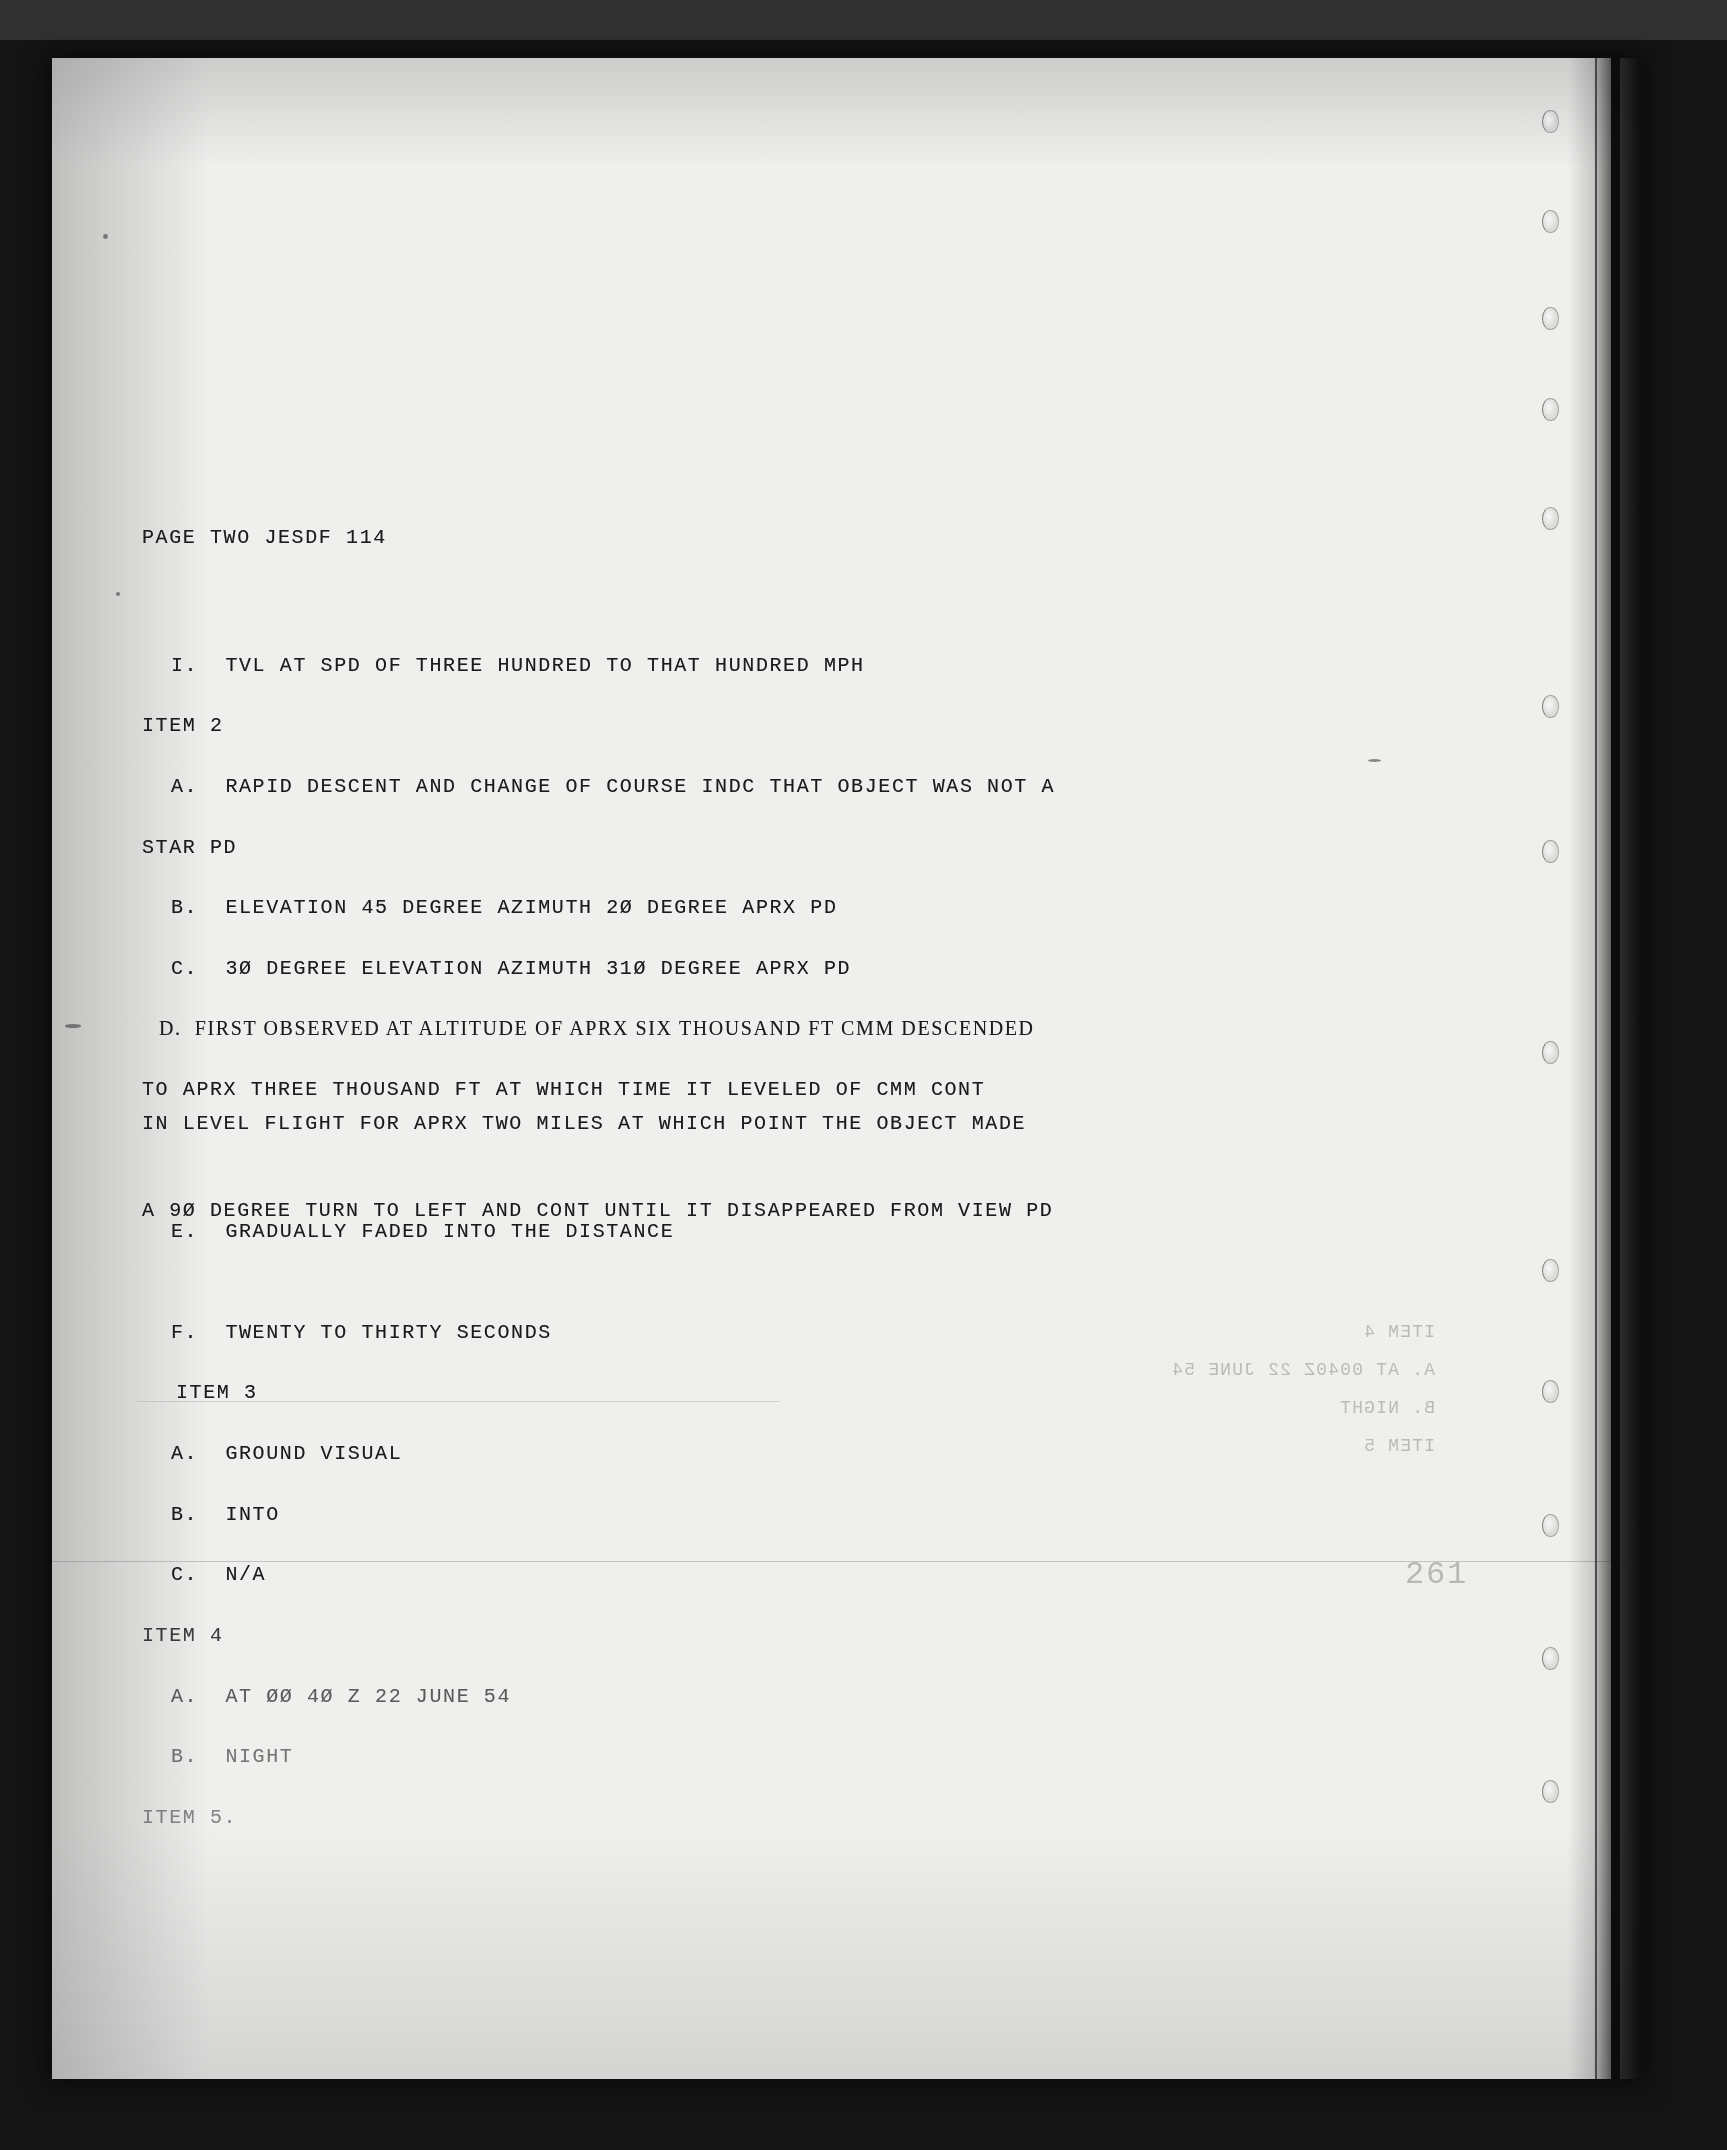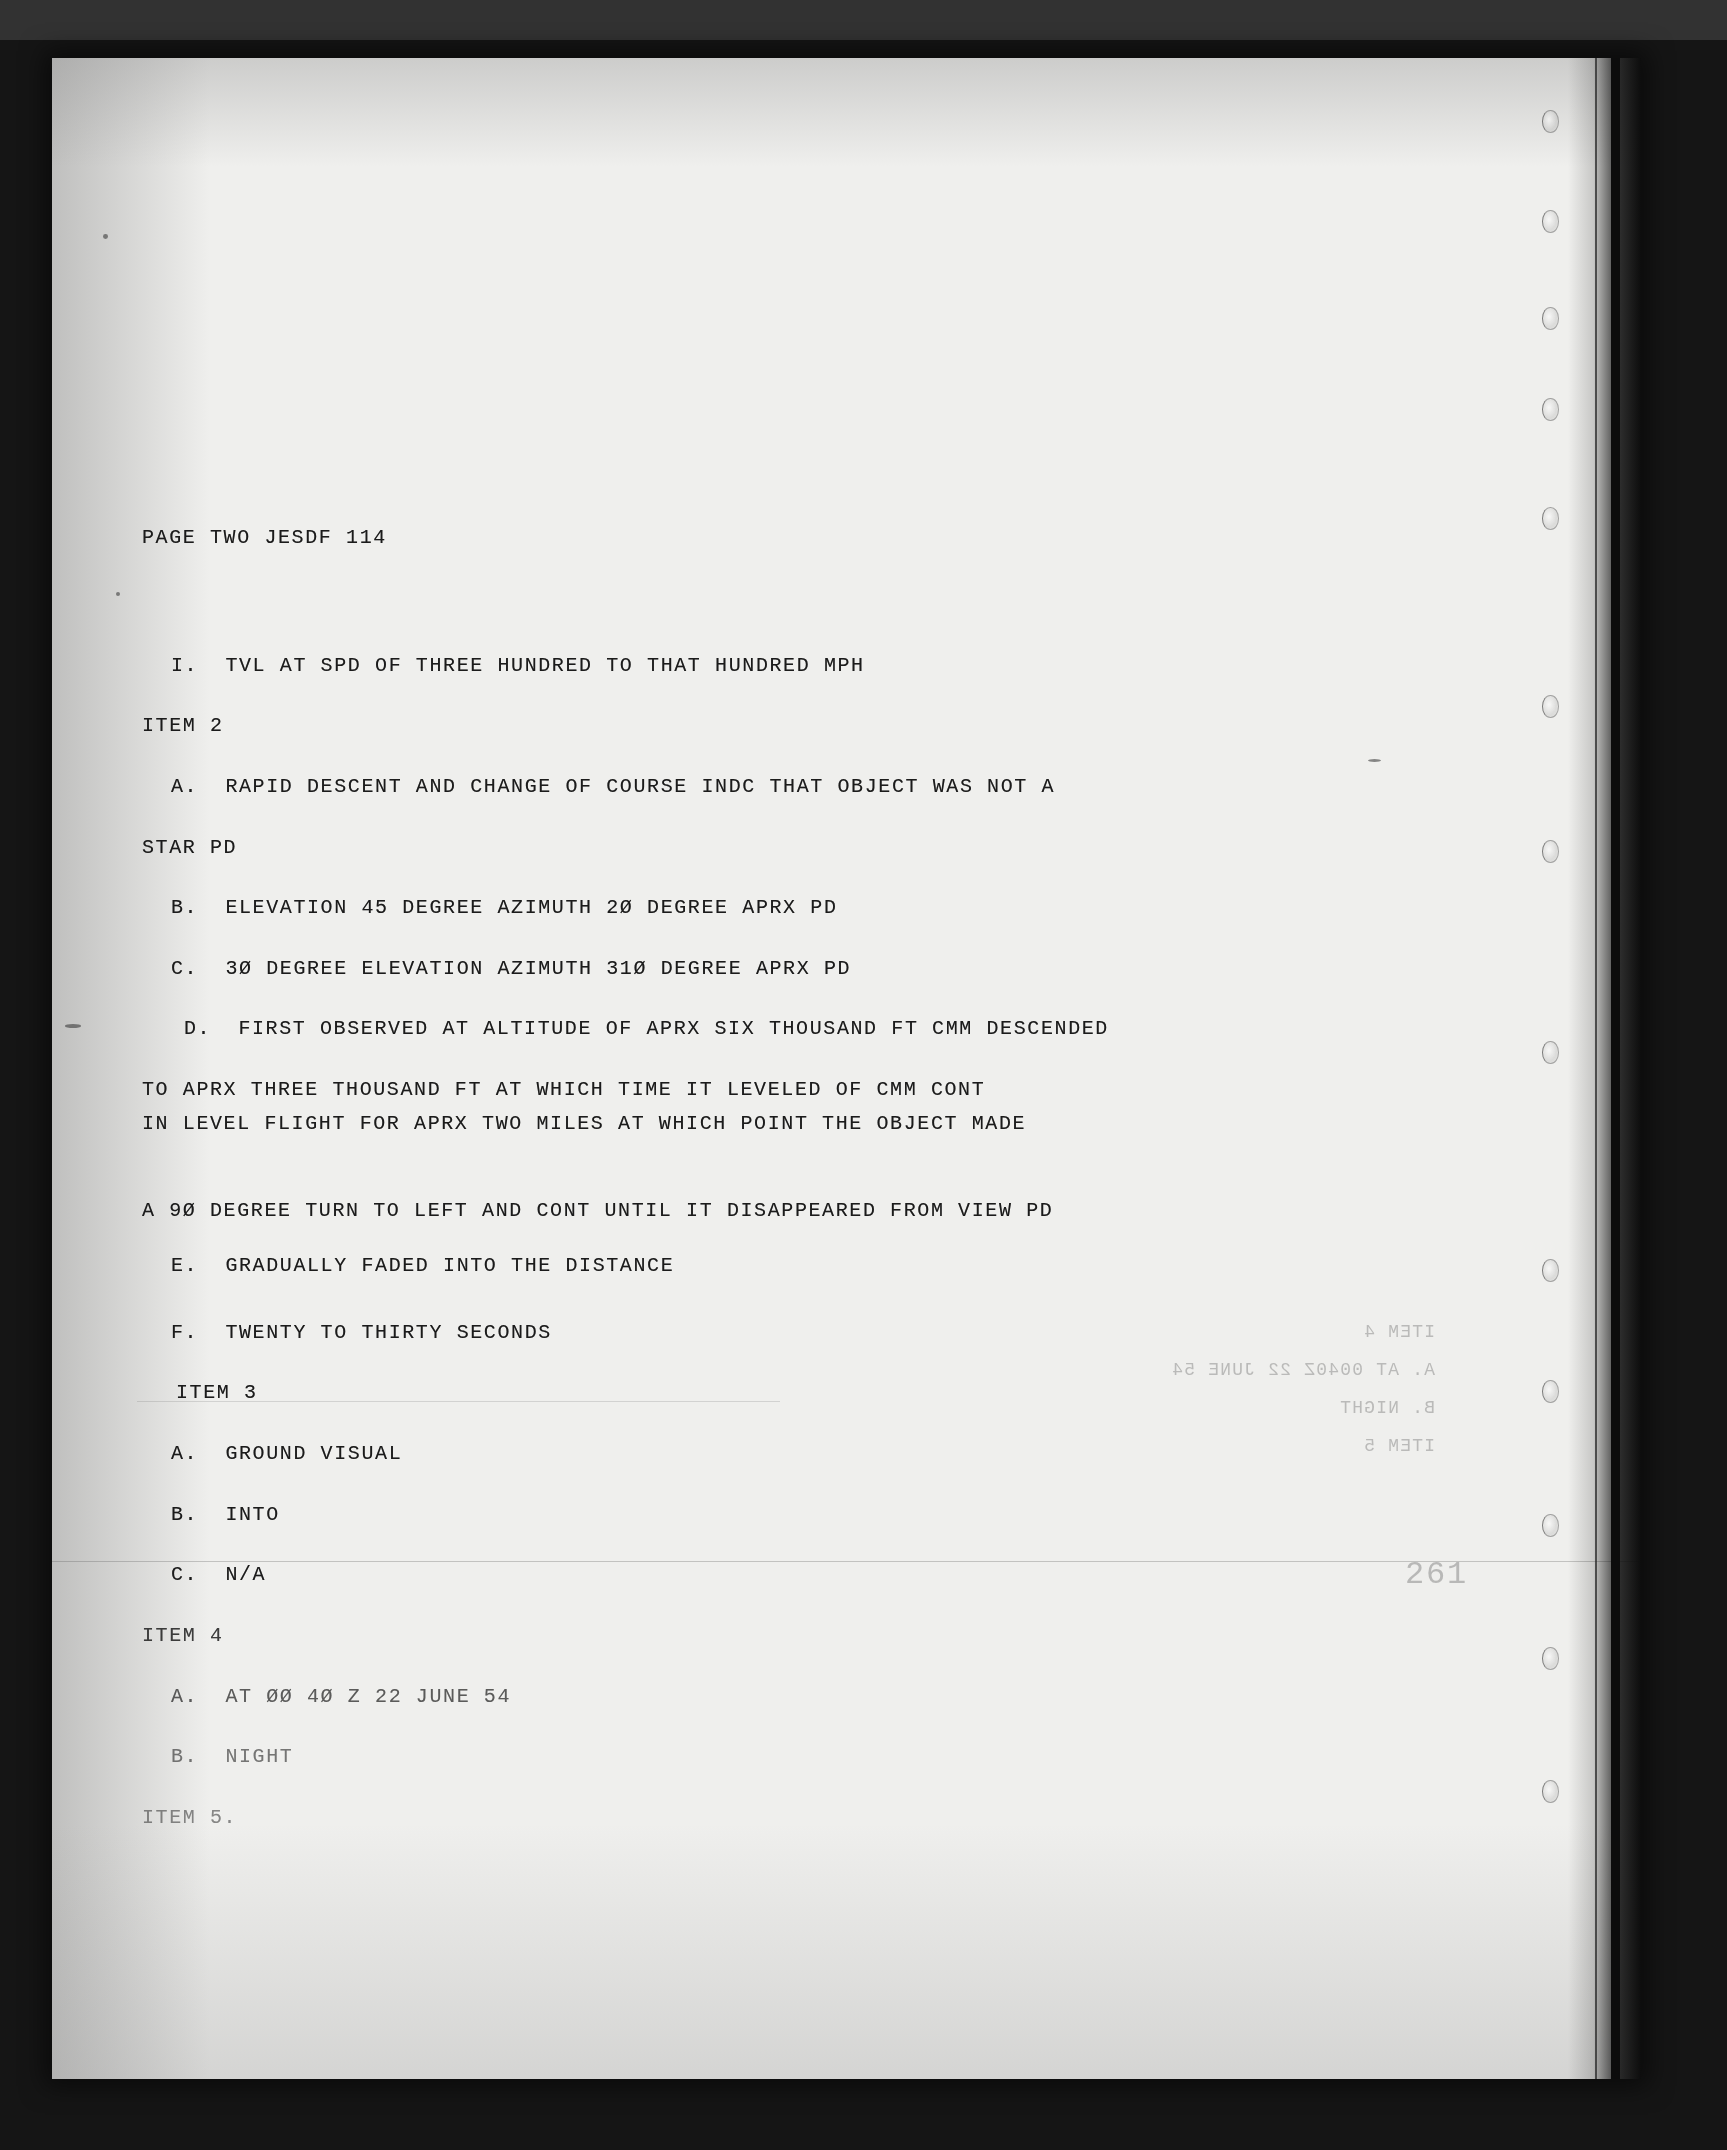--- a/index.html
+++ b/index.html
@@ -194,25 +194,25 @@
 
     <div id="doc-body">
       <div class="tline" id="doc-header" style="left:90px; top:468px;">PAGE TWO JESDF 114</div>
       <div id="lines-container">
           <div class="tline" style="left: 119px; top: 596px;">I.  TVL AT SPD OF THREE HUNDRED TO THAT HUNDRED MPH</div>
           <div class="tline" style="left: 90px; top: 656px;">ITEM 2</div>
           <div class="tline" style="left: 119px; top: 717px;">A.  RAPID DESCENT AND CHANGE OF COURSE INDC THAT OBJECT WAS NOT A</div>
           <div class="tline" style="left: 90px; top: 778px;">STAR PD</div>
           <div class="tline" style="left: 119px; top: 838px; text-align: center;">B.  ELEVATION 45 DEGREE AZIMUTH 2Ø DEGREE APRX PD</div>
           <div class="tline" style="left: 119px; top: 899px;">C.  3Ø DEGREE ELEVATION AZIMUTH 31Ø DEGREE APRX PD</div>
-          <div class="tline" style="left: 132px; top: 959px;">D.  FIRST OBSERVED AT ALTITUDE OF APRX SIX THOUSAND FT CMM DESCENDED</div>
+          <div class="tline" style="left: 107px; top: 959px; font-family: Liberation Serif, serif;">D.  FIRST OBSERVED AT ALTITUDE OF APRX SIX THOUSAND FT CMM DESCENDED</div>
           <div class="tline" style="left: 90px; top: 1020px;">TO APRX THREE THOUSAND FT AT WHICH TIME IT LEVELED OF CMM CONT</div>
           <div class="tline" style="left: 90px; top: 1054px;">IN LEVEL FLIGHT FOR APRX TWO MILES AT WHICH POINT THE OBJECT MADE</div>
           <div class="tline" style="left: 90px; top: 1141px;">A 9Ø DEGREE TURN TO LEFT AND CONT UNTIL IT DISAPPEARED FROM VIEW PD</div>
-          <div class="tline" style="left: 119px; top: 1196px; text-align: center;">E.  GRADUALLY FADED INTO THE DISTANCE</div>
+          <div class="tline" style="left: 119px; top: 1162px; text-align: center;">E.  GRADUALLY FADED INTO THE DISTANCE</div>
           <div class="tline" style="left: 119px; top: 1263px;">F.  TWENTY TO THIRTY SECONDS</div>
           <div class="tline" style="left: 90px; top: 1323px; margin-left: 34px;">ITEM 3</div>
           <div class="tline" style="left: 119px; top: 1384px;">A.  GROUND VISUAL</div>
           <div class="tline" style="left: 119px; top: 1445px;">B.  INTO</div>
           <div class="tline" style="left: 119px; top: 1505px;">C.  N/A</div>
           <div class="tline fade1" style="left: 90px; top: 1566px;">ITEM 4</div>
           <div class="tline fade2" style="left: 119px; top: 1627px;">A.  AT ØØ 4Ø Z 22 JUNE 54</div>
           <div class="tline fade3" style="left: 119px; top: 1687px;">B.  NIGHT</div>
           <div class="tline fade4" style="left: 90px; top: 1748px;">ITEM 5.</div>
         </div>

